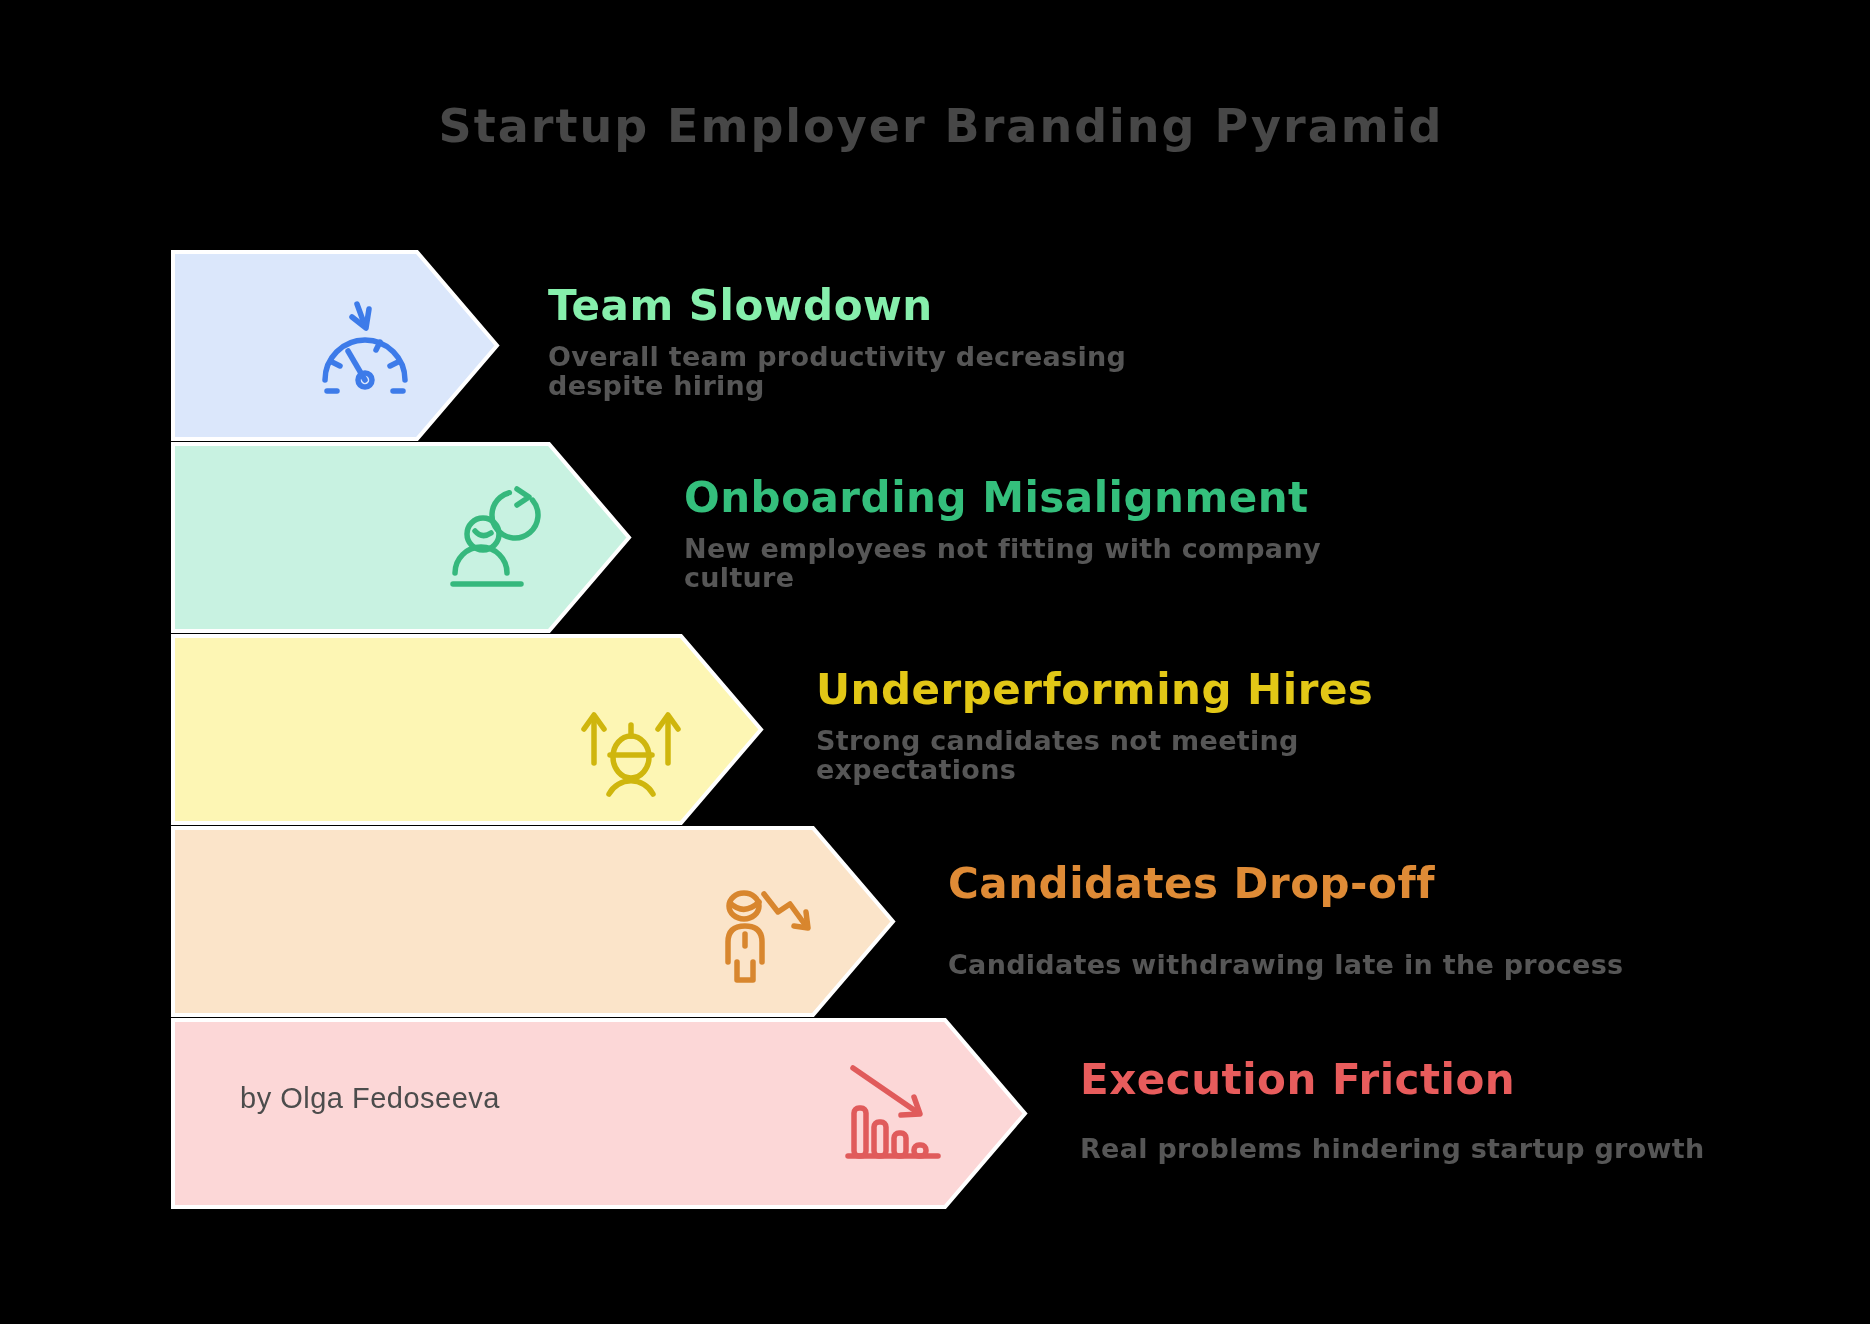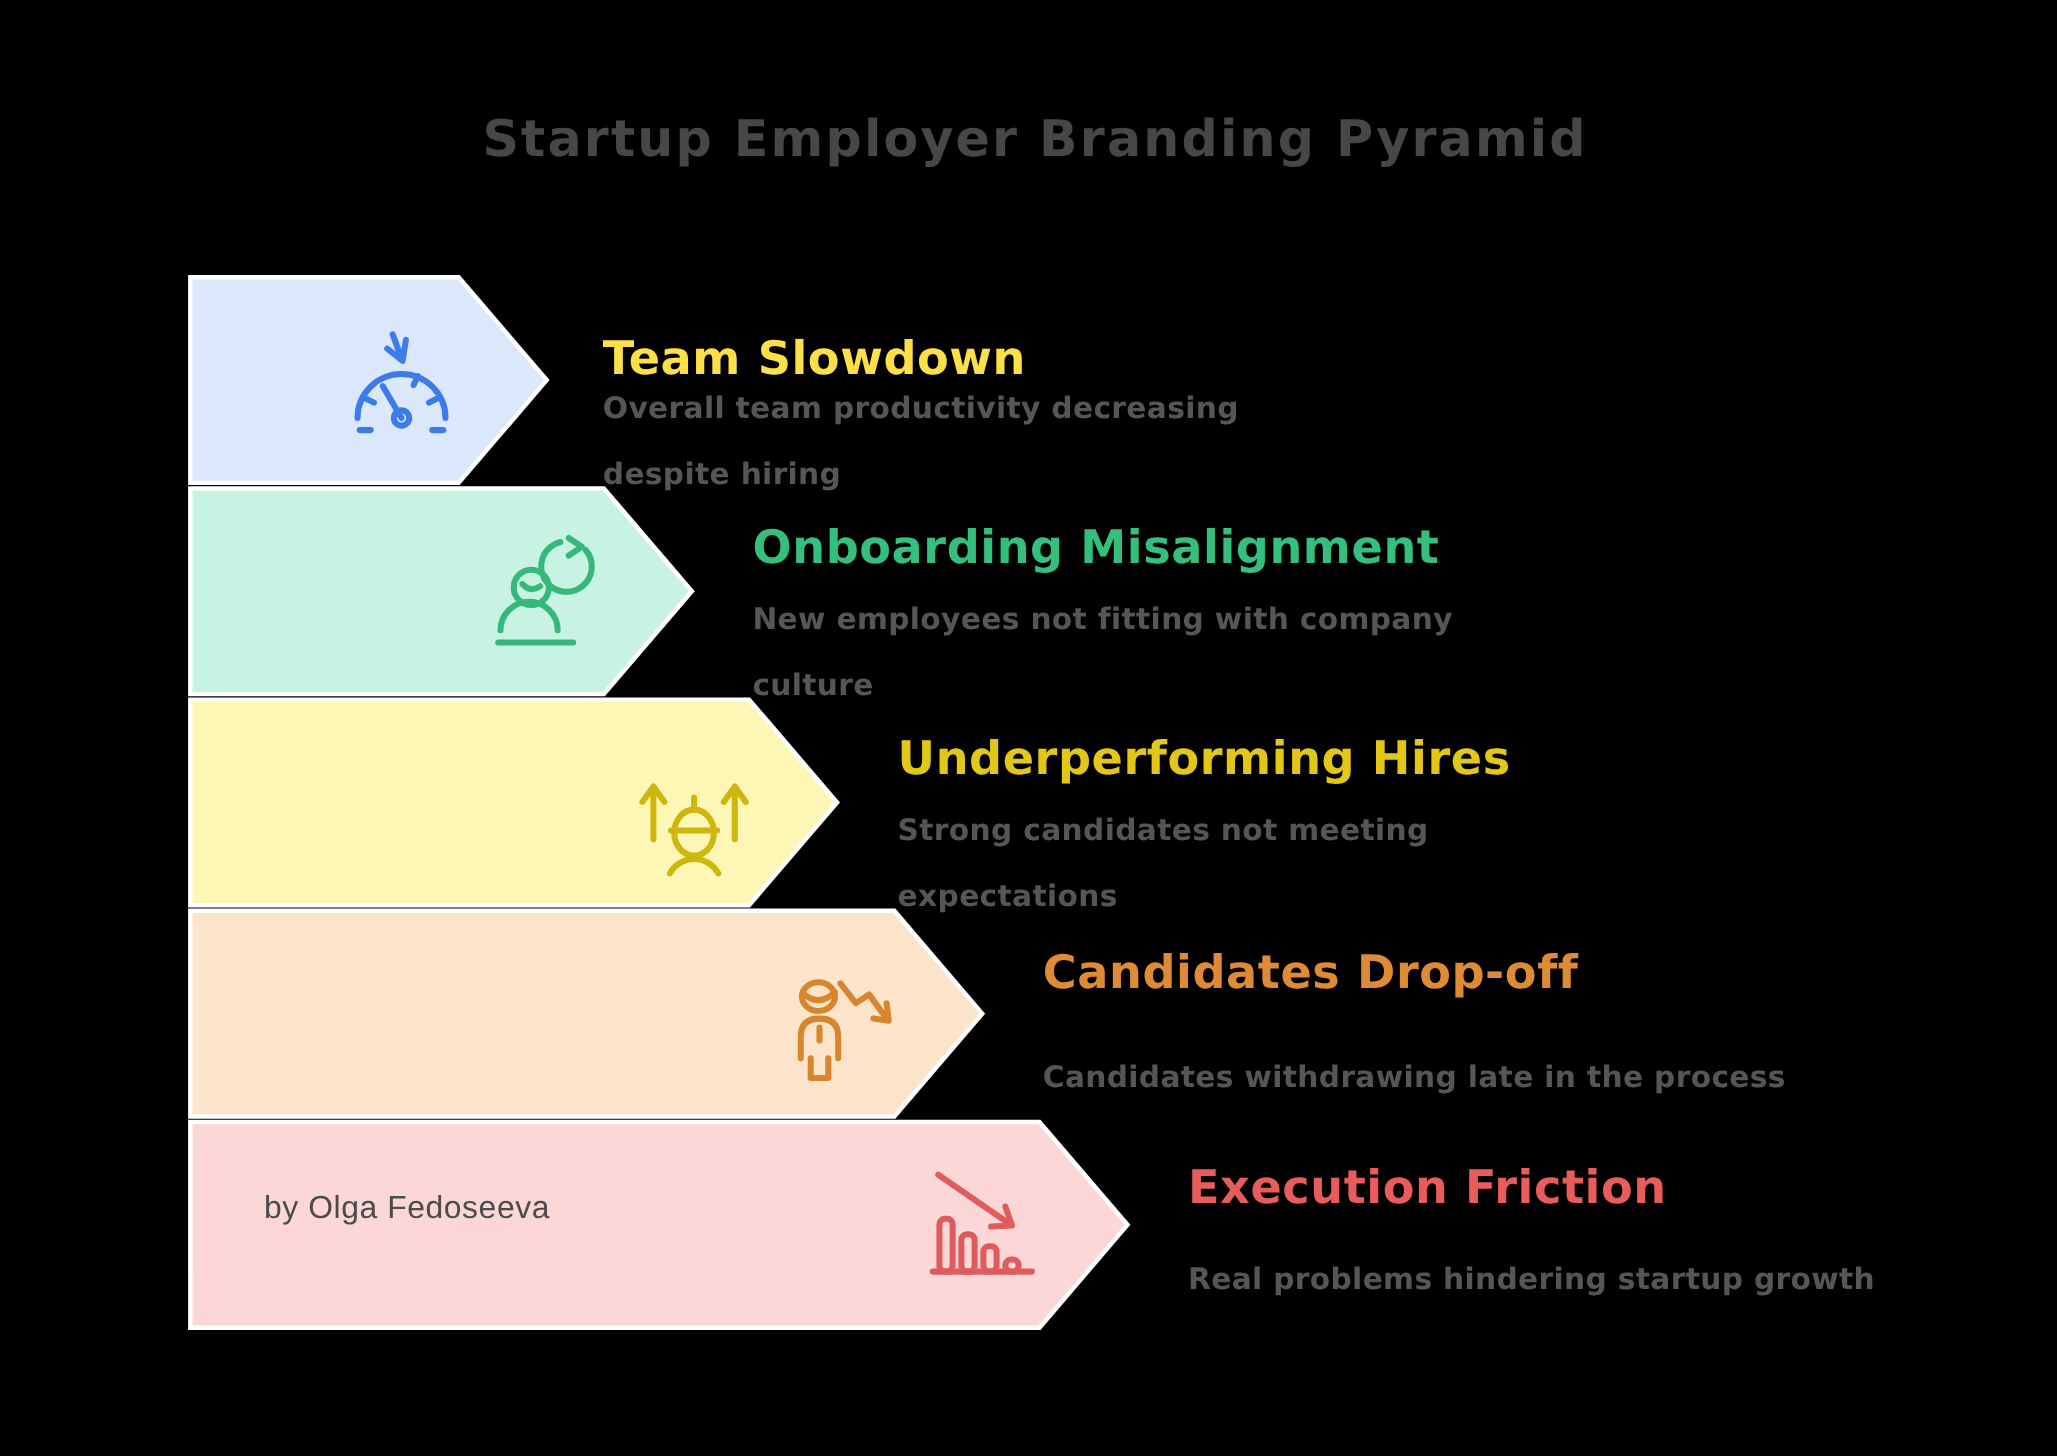--- a/index.html
+++ b/index.html
@@ -19,21 +19,21 @@
   .diagram-svg{position:absolute;left:0;top:0;}
   .level-heading{
     position:absolute;
     font-size:42px;font-weight:bold;
     line-height:48px;white-space:nowrap;
     letter-spacing:0.5px;
   }
   .level-desc{
     position:absolute;
     font-size:27px;font-weight:bold;
-    line-height:60px;
+    line-height:29px;
     letter-spacing:0.3px;
   }
   .h1{left:548px;top:282px;}
   .h2{left:684px;top:474px;}
   .h3{left:816px;top:666px;text-align:center;}
   .h4{left:948px;top:860px;}
   .h5{left:1080px;top:1056px;}
   .d1{left:548px;top:342px;max-width:660px;}
   .d2{left:684px;top:534px;max-width:700px;}
   .d3{left:816px;top:726px;max-width:560px;}
@@ -117,21 +117,21 @@
         <rect x="11" y="46" width="12" height="48" rx="5"></rect>
         <rect x="31" y="60" width="12" height="34" rx="5"></rect>
         <rect x="51" y="71" width="12" height="23" rx="5"></rect>
         <rect x="71" y="83" width="12" height="11" rx="5"></rect>
         <path d="M10 6 L74 50"></path>
         <path d="M58 53 L77 52 L71 35"></path>
       </g>
     </g>
   </svg>
 
-  <div class="level-heading h1" style="color: #fde047; margin-top: 20px;">Team Slowdown</div>
+  <div class="level-heading h1" style="color: #86efac;">Team Slowdown</div>
   <div class="level-desc d1" style="color: rgb(86, 86, 86);">Overall team productivity decreasing despite hiring</div>
 
   <div class="level-heading h2" style="color: rgb(52, 191, 124);">Onboarding Misalignment</div>
   <div class="level-desc d2" style="color: rgb(86, 86, 86);">New employees not fitting with company culture</div>
 
   <div class="level-heading h3" style="color: rgb(226, 199, 22);">Underperforming Hires</div>
   <div class="level-desc d3" style="color: rgb(86, 86, 86);">Strong candidates not meeting expectations</div>
 
   <div class="level-heading h4" style="color: rgb(223, 139, 54);">Candidates Drop-off</div>
   <div class="level-desc d4" style="color: rgb(86, 86, 86); text-align: right;">Candidates withdrawing late in the process</div>

